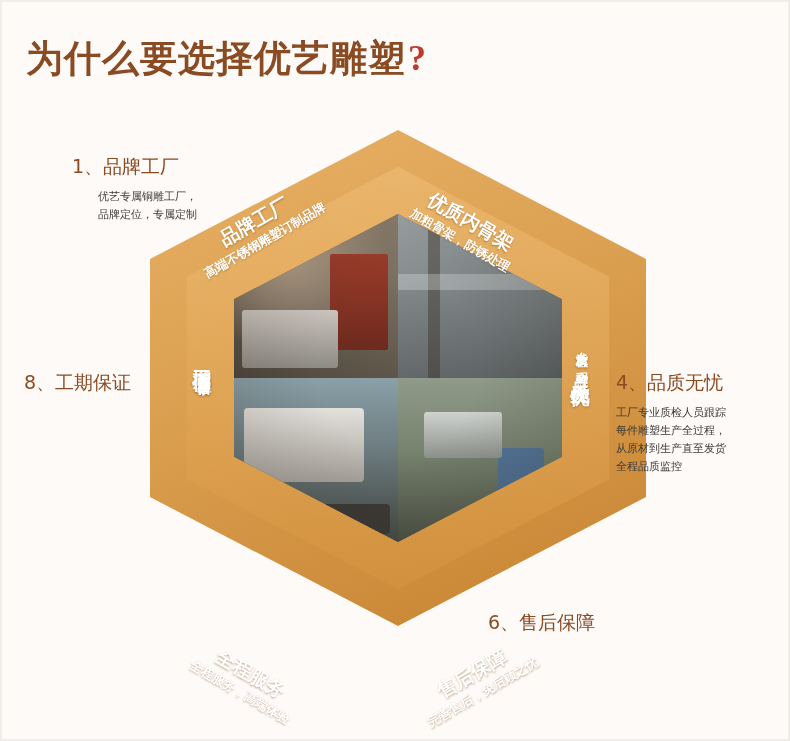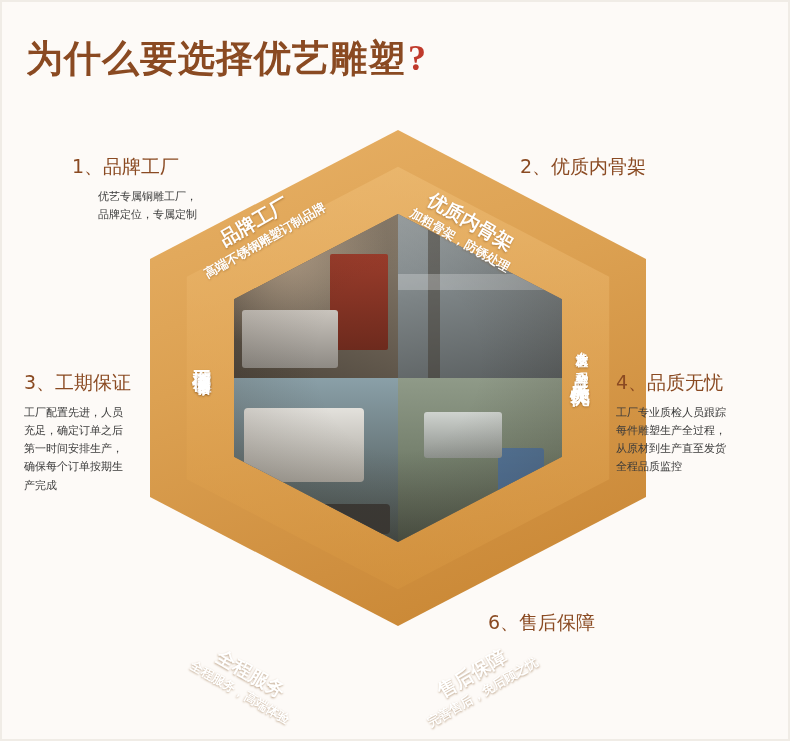--- a/index.html
+++ b/index.html
@@ -223,26 +223,24 @@
     <div class="arm-title">售后保障</div>
     <div class="arm-sub">完善售后，免后顾之忧</div>
   </div>
 
   <div class="block blk1">
     <div class="block-head">1、品牌工厂</div>
     <div class="block-body">优艺专属铜雕工厂，<br>品牌定位，专属定制</div>
   </div>
 
   <div class="block blk2">
-    <div class="block-head">2、优质内骨架</div>
   </div>
 
   <div class="block blk3">
-    <div class="block-head">3、工期保证</div>
-    <div class="block-body">工厂配置先进，人员<br>充足，确定订单之后<br>第一时间安排生产，<br>确保每个订单按期生<br>产完成</div>
+    <div class="block-head">8、工期保证</div>
   </div>
 
   <div class="block blk4">
     <div class="block-head">4、品质无忧</div>
     <div class="block-body">工厂专业质检人员跟踪<br>每件雕塑生产全过程，<br>从原材到生产直至发货<br>全程品质监控</div>
   </div>
 
   <div class="block blk5">
   </div>
 

